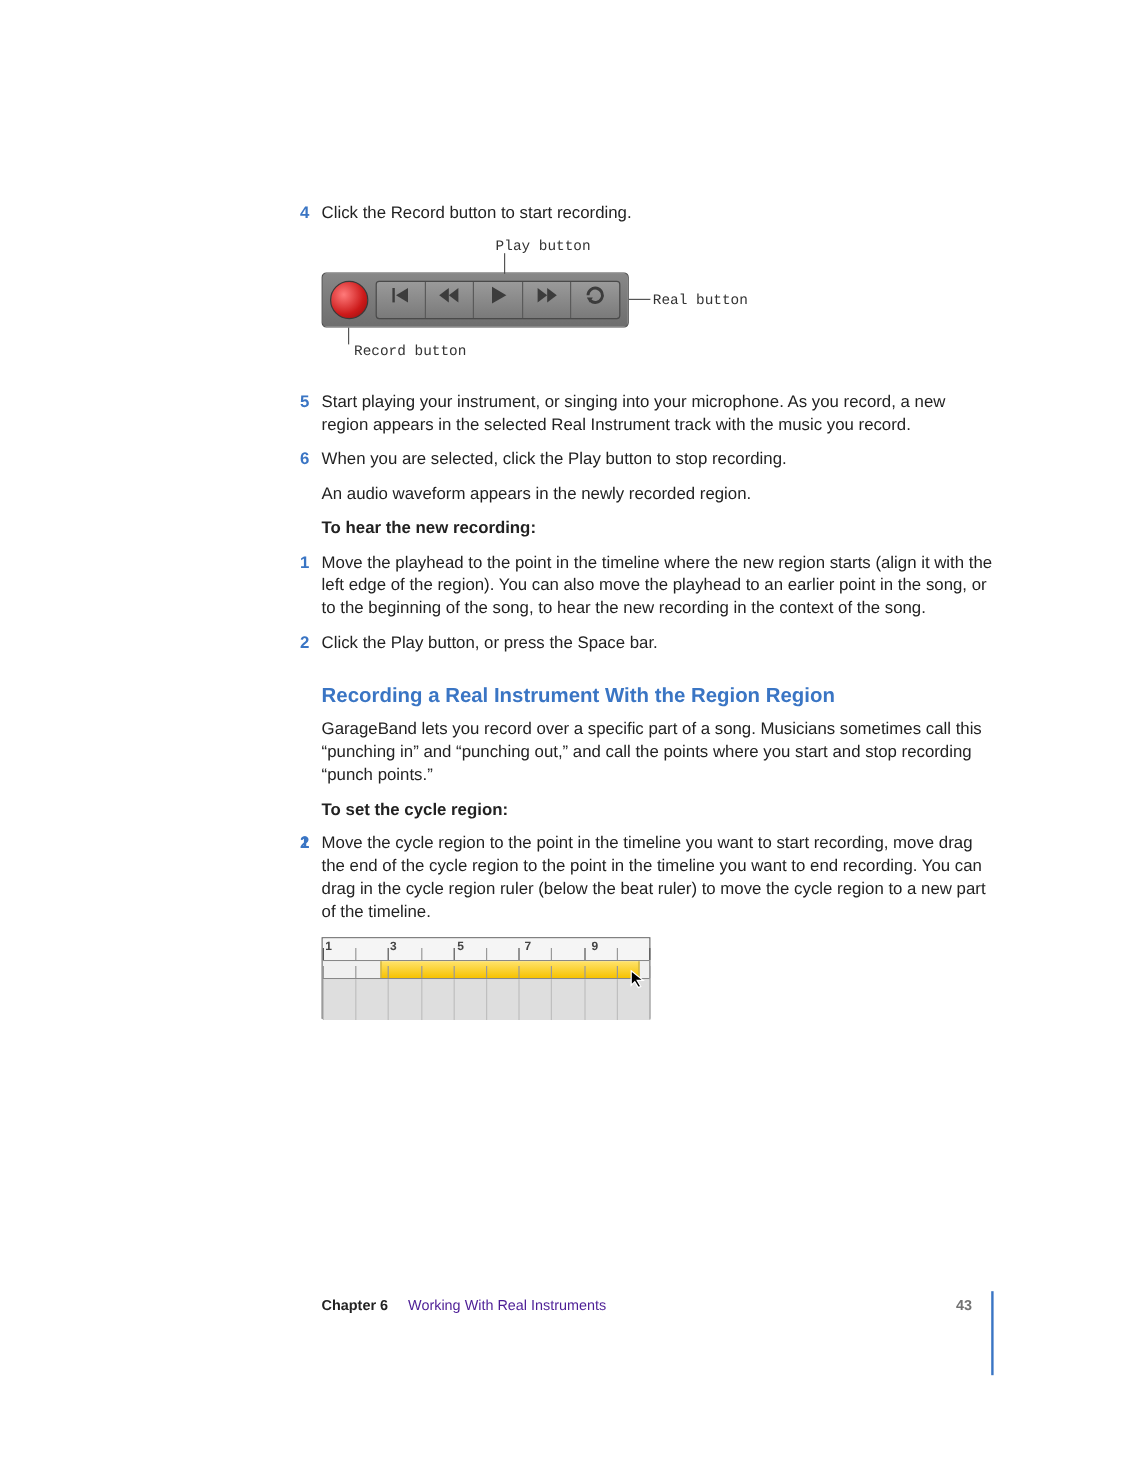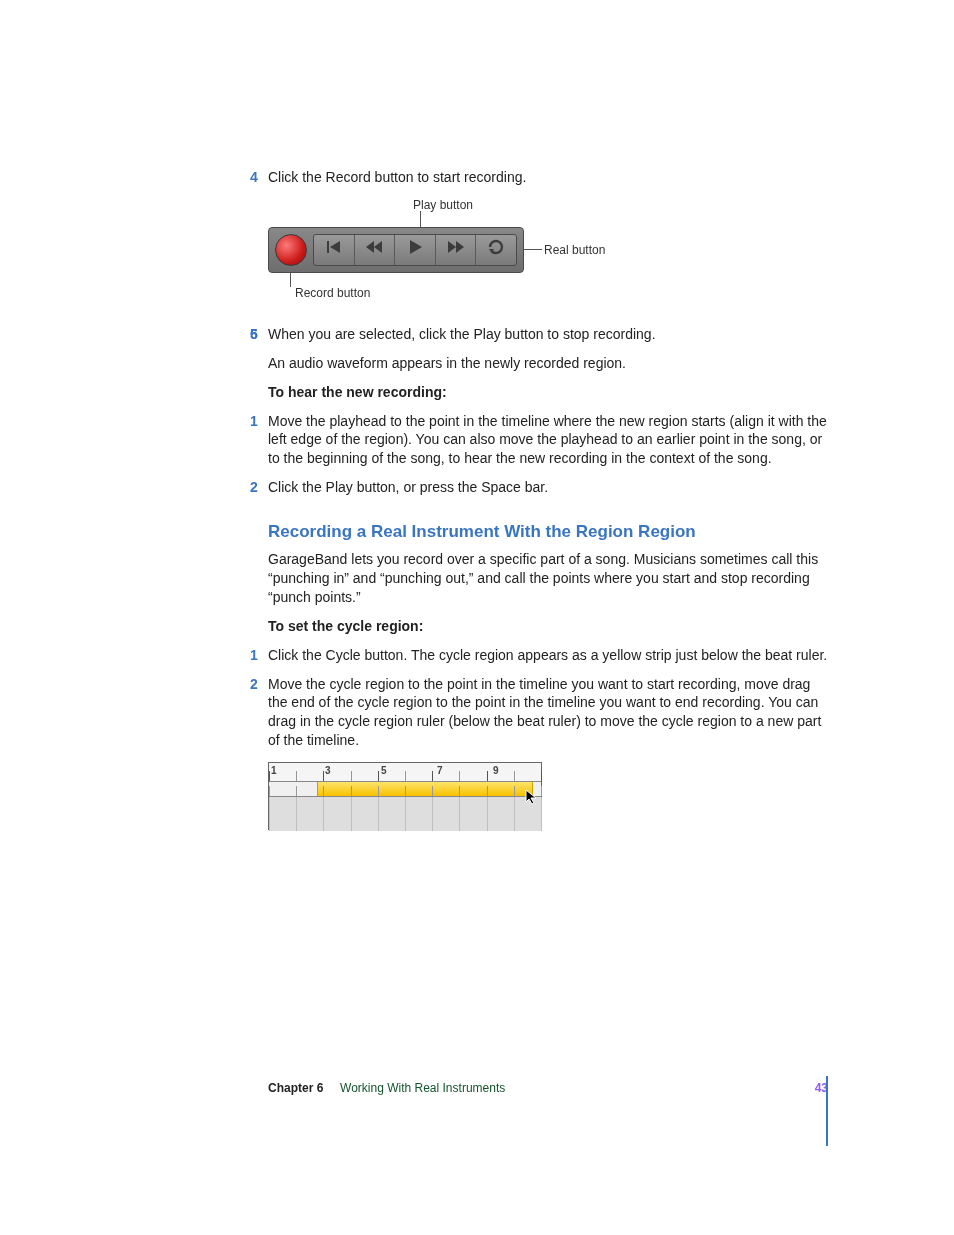--- a/index.html
+++ b/index.html
@@ -29,28 +29,28 @@
     color:#3a75c4;
     font-size:17px;
     font-weight:bold;
     margin:24px 0 6px 0;
   }
   
   .footer{
     position:absolute;left:268px;top:1080px;width:560px;
     font-size:12px;color:#222;
   }
-  .footer .blue{color:#14532d;}
-  .footer .pnum{position:absolute;right:0;top:0;color:#8b5cf6;font-weight:bold;}
+  .footer .blue{color:#4c1d95;}
+  .footer .pnum{position:absolute;right:18px;top:0;color:#737373;font-weight:bold;}
   .footer-rule{
     position:absolute;right:126px;top:1076px;width:2px;height:70px;
     background:#3a75c4;
   }
   
-  .transport-wrap{position:relative;height:110px;margin:2px 0 18px 0;}
+  .transport-wrap{position:relative;height:110px;margin:2px 0 18px 0;font-family:Liberation Mono, monospace;}
   .transport{
     position:absolute;left:0;top:30px;
     width:256px;height:46px;
     background:linear-gradient(#888,#6e6e6e);
     border:1px solid #4a4a4a;border-radius:4px;
     display:flex;align-items:center;
     padding:0 6px;box-sizing:border-box;
   }
   .rec{
     width:30px;height:30px;border-radius:50%;
@@ -151,20 +151,21 @@
       <div class="callout-line" style="left:256px;top:52px;width:18px;height:1px;"></div>
       <span class="callout-label" style="left:276px;top:45px;">Real button</span>
 
       <div class="callout-line" style="left:22px;top:76px;width:1px;height:14px;"></div>
       <span class="callout-label" style="left:27px;top:88px;">Record button</span>
     </div>
 
     <ol class="numbered">
       <li>
         <span class="num">5</span>
+        <span>Start playing your instrument, or singing into your microphone. As you record, a new region appears in the selected Real Instrument track with the music you record.</span>
       </li>
       <li>
         <span class="num">6</span>
         <span>When you are selected, click the Play button to stop recording.</span>
         <p class="para" style="margin-top:10px">An audio waveform appears in the newly recorded region.</p>
       </li>
     </ol>
 
     <p class="para bold">To hear the new recording:</p>
     <ol class="numbered">
@@ -178,21 +179,20 @@
       </li>
     </ol>
 
     <h2 class="section">Recording a Real Instrument With the Region Region</h2>
     <p class="para">GarageBand lets you record over a specific part of a song. Musicians sometimes call this “punching in” and “punching out,” and call the points where you start and stop recording “punch points.”</p>
 
     <p class="para bold">To set the cycle region:</p>
     <ol class="numbered">
       <li>
         <span class="num">1</span>
-        <span>Click the Cycle button. The cycle region appears as a yellow strip just below the beat ruler.</span>
       </li>
       <li>
         <span class="num">2</span>
         <span>Move the cycle region to the point in the timeline you want to start recording, move drag the end of the cycle region to the point in the timeline you want to end recording. You can drag in the cycle region ruler (below the beat ruler) to move the cycle region to a new part of the timeline.</span>
       </li>
     </ol>
 
     <div class="timeline">
       <div class="ruler-top">
         <span class="rlabel" style="left:2px">1</span>

